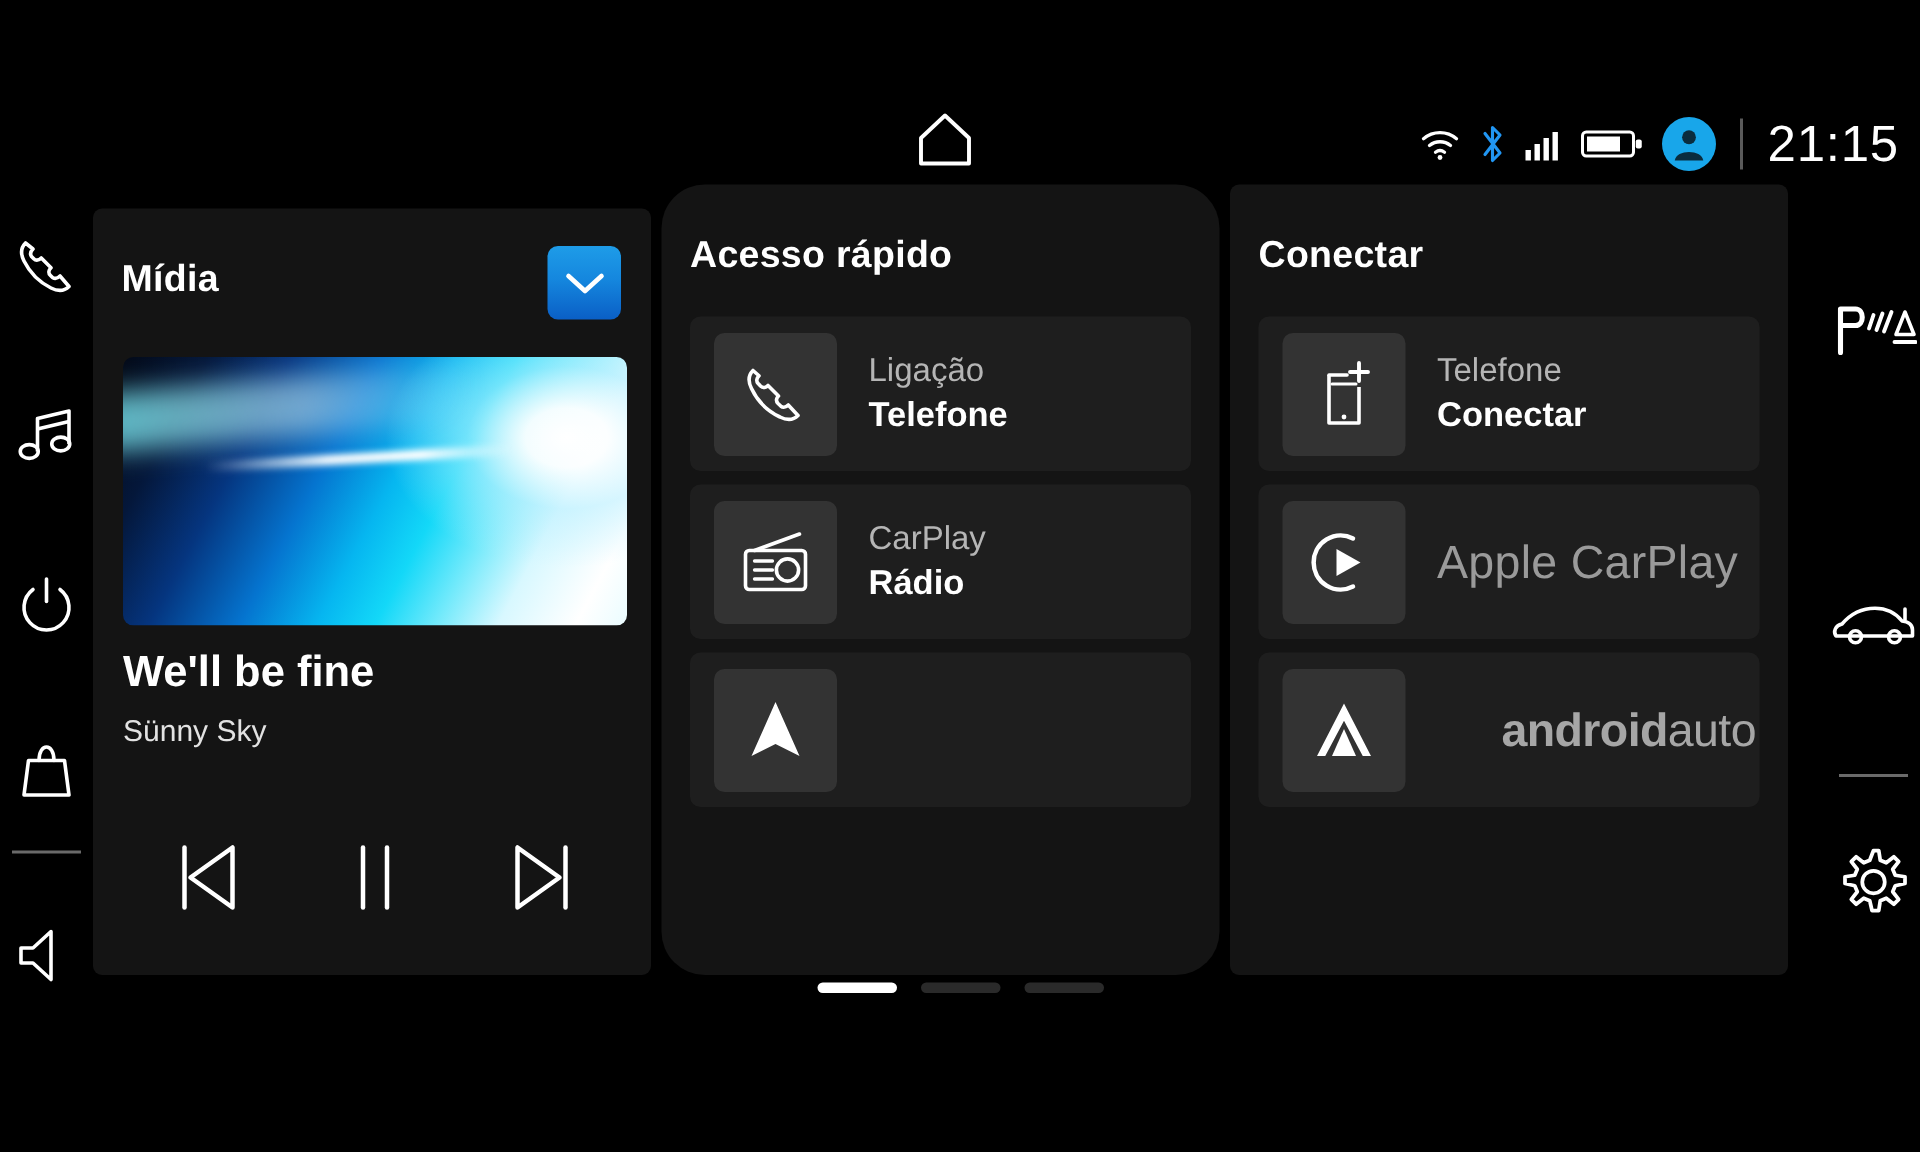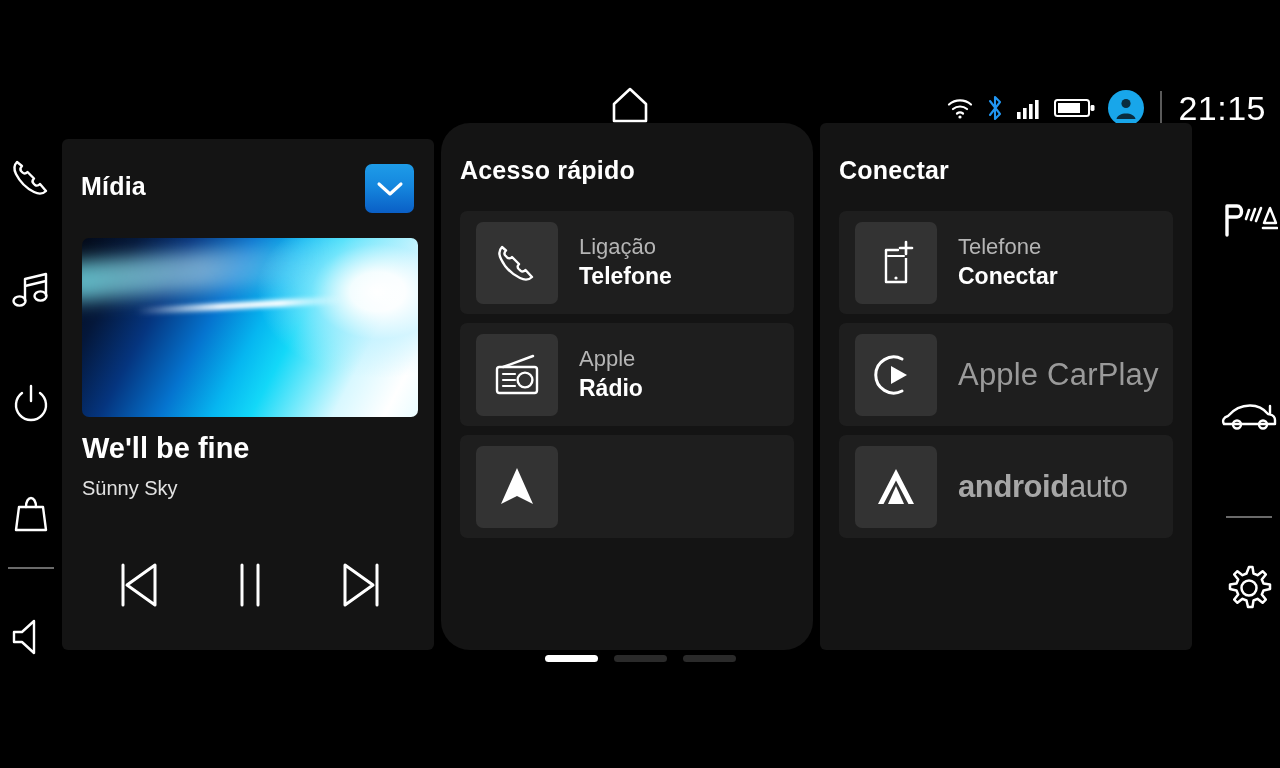--- a/index.html
+++ b/index.html
@@ -6,21 +6,21 @@
   html, body {
     width:1280px; height:768px;
     background:#000; overflow:hidden;
     font-family:"Liberation Sans", sans-serif;
     color:#fff;
     -webkit-font-smoothing:antialiased;
   }
   .screen { position:relative; width:1280px; height:768px; }
 
   
-  .statusbar { position:absolute; top:12px; left:0; width:1280px; height:120px; }
+  .statusbar { position:absolute; top:0; left:0; width:1280px; height:120px; }
   .home-btn {
     position:absolute; left:606px; top:70px; width:48px; height:46px;
     display:flex; align-items:center; justify-content:center; cursor:pointer;
   }
   .status-right {
     position:absolute; right:14px; top:74px;
     display:flex; align-items:center; gap:12px; height:44px;
   }
   .sicon { display:flex; align-items:center; justify-content:center; }
   .avatar {
@@ -103,21 +103,21 @@
   }
   .row:last-child { margin-bottom:0; }
   .row-icon {
     width:82px; height:82px; border-radius:7px; background:#333333;
     display:flex; align-items:center; justify-content:center; flex:0 0 auto;
   }
   .row-text { margin-left:21px; display:flex; flex-direction:column; justify-content:center; }
   .row-label { font-size:22px; color:#b5b5b5; font-weight:400; line-height:1.25; }
   .row-value { font-size:23px; color:#fff; font-weight:bold; line-height:1.3; margin-top:2px; }
   .row-brand { font-size:31px; color:#9a9a9a; font-weight:400; letter-spacing:0.2px; }
-  .row-brand.aa { font-weight:bold; letter-spacing:-0.4px; color:#a6a6a6; }
+  .row-brand.aa { font-weight:bold; letter-spacing:-0.4px; color:#a6a6a6;margin-left:43px; }
   .row-brand.aa .thin { font-weight:400; }
 
   
   .pager {
     position:absolute; left:0; top:655px; width:1280px;
     display:flex; justify-content:center; gap:16px;
   }
   .dot { width:53px; height:7px; border-radius:4px; background:#2a2a2a; cursor:pointer; }
   .dot.active { background:#ffffff; }
 </style>
@@ -309,21 +309,21 @@
             <svg width="50" height="46" viewBox="0 0 50 46">
               <path d="M11 15 L41 4" fill="none" stroke="#fff" stroke-width="2.4" stroke-linecap="round"></path>
               <rect x="5" y="15" width="40" height="26" rx="2.5" fill="none" stroke="#fff" stroke-width="2.4"></rect>
               <circle cx="33" cy="28" r="7.4" fill="none" stroke="#fff" stroke-width="2.4"></circle>
               <line x1="11" y1="22" x2="23" y2="22" stroke="#fff" stroke-width="2.2" stroke-linecap="round"></line>
               <line x1="11" y1="28" x2="23" y2="28" stroke="#fff" stroke-width="2.2" stroke-linecap="round"></line>
               <line x1="11" y1="34" x2="23" y2="34" stroke="#fff" stroke-width="2.2" stroke-linecap="round"></line>
             </svg>
           </div>
           <div class="row-text">
-            <span class="row-label">Apple</span>
+            <span class="row-label">CarPlay</span>
             <span class="row-value">Rádio</span>
           </div>
         </div>
 
         <div class="row">
           <div class="row-icon">
             <svg width="44" height="48" viewBox="0 0 44 48">
               <path d="M22 5 L38 41 L22 33 L6 41 Z" fill="#fff"></path>
             </svg>
           </div>

